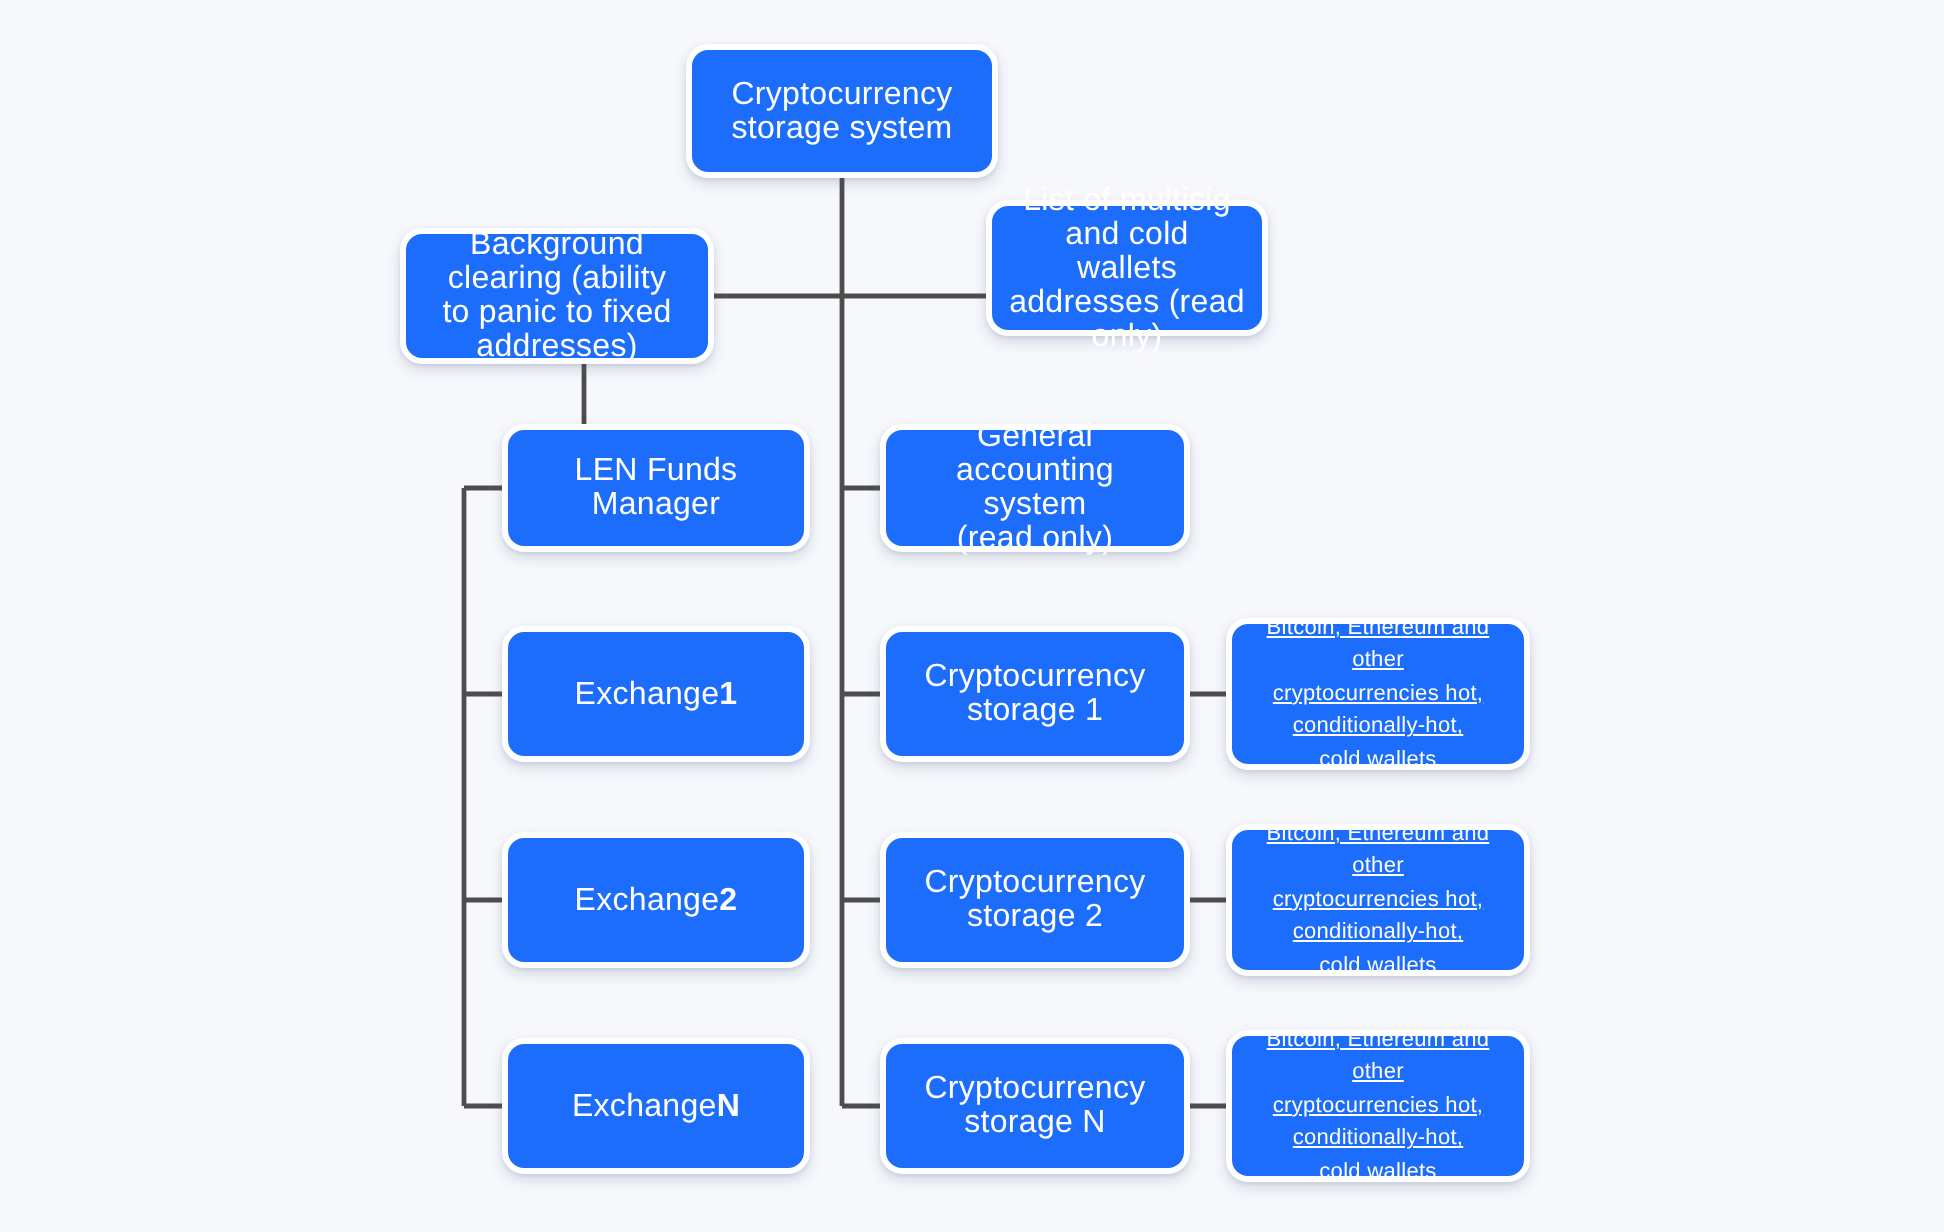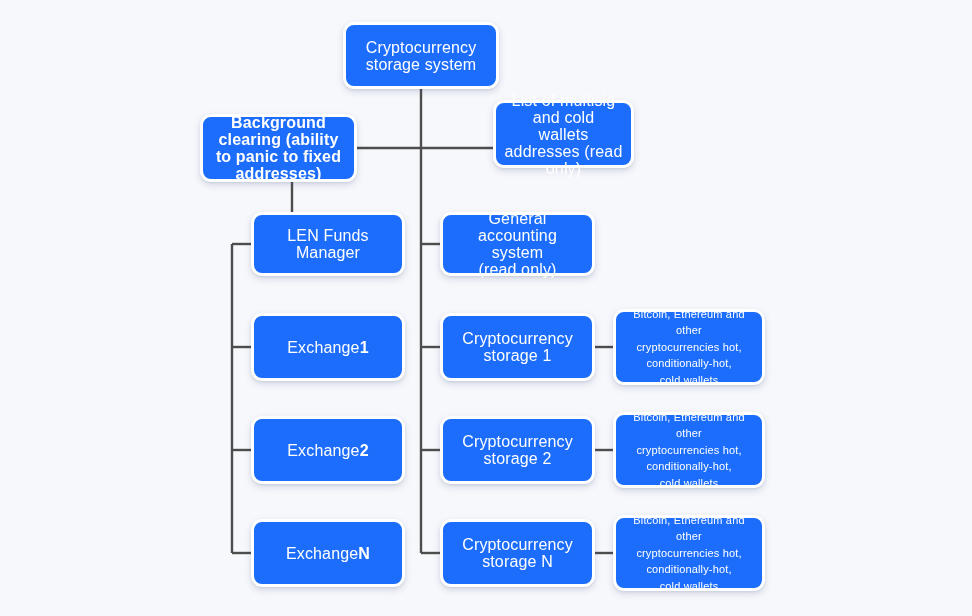--- a/index.html
+++ b/index.html
@@ -43,20 +43,21 @@
     font-size: 16px;
     line-height: 17px;
     letter-spacing: 0.15px;
     font-weight: 400;
     white-space: pre-line;
     z-index: 2;
   }
   .node.small {
     font-size: 11px;
     line-height: 16.5px;
+    text-decoration: underline;
   }
   .node b, .node strong { font-weight: 700; }
 </style>
 </head>
 <body>
 
 <div id="canvas">
 
   <svg class="connectors" viewBox="0 0 972 616" xmlns="http://www.w3.org/2000/svg">
     <g stroke="#4d4d4d" stroke-width="2.4" fill="none" stroke-linecap="butt">
@@ -81,21 +82,21 @@
       <line x1="232" y1="244" x2="232" y2="553"></line>
       <line x1="232" y1="347" x2="251" y2="347"></line>
       <line x1="232" y1="450" x2="251" y2="450"></line>
       <line x1="232" y1="553" x2="251" y2="553"></line>
     </g>
   </svg>
 
   <div class="node" style="left:343px; top:22px; width:156px; height:67px;">Cryptocurrency
 storage system</div>
 
-  <div class="node" style="left:200px; top:114px; width:157px; height:68px;font-weight:bold;">Background clearing (ability
+  <div class="node" style="left:200px; top:114px; width:157px; height:68px;">Background clearing (ability
 to panic to fixed addresses)</div>
 
   <div class="node" style="left:493px; top:100px; width:141px; height:68px;">List of multisig and cold
 wallets addresses (read only)</div>
 
   <div class="node" style="left:251px; top:212px; width:154px; height:64px;">LEN Funds Manager</div>
 
   <div class="node" style="left:440px; top:212px; width:155px; height:64px;">General accounting system
 (read only)</div>
 

